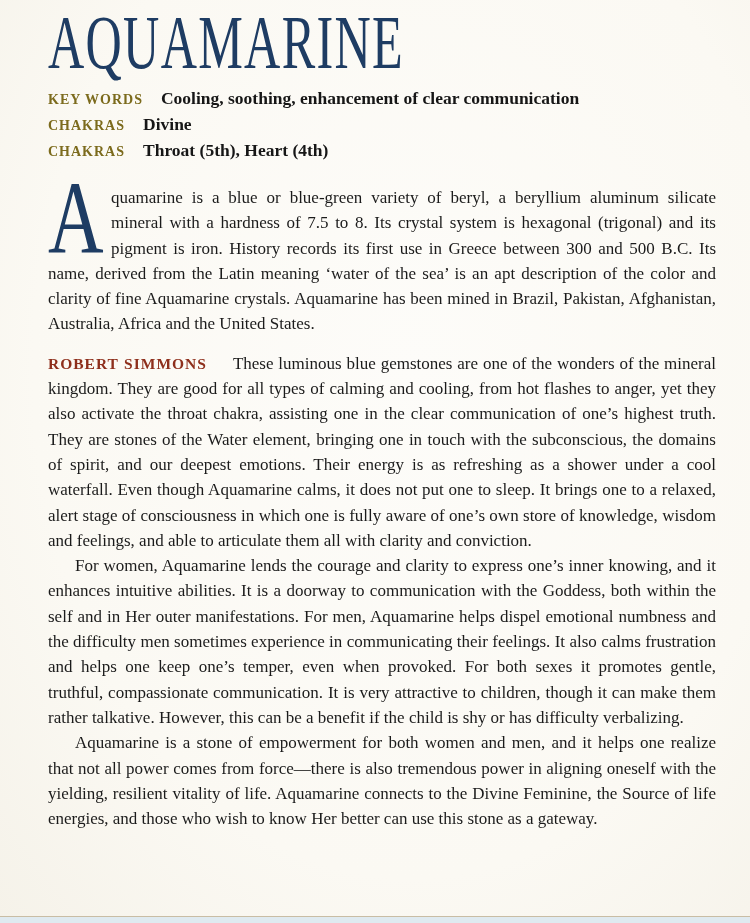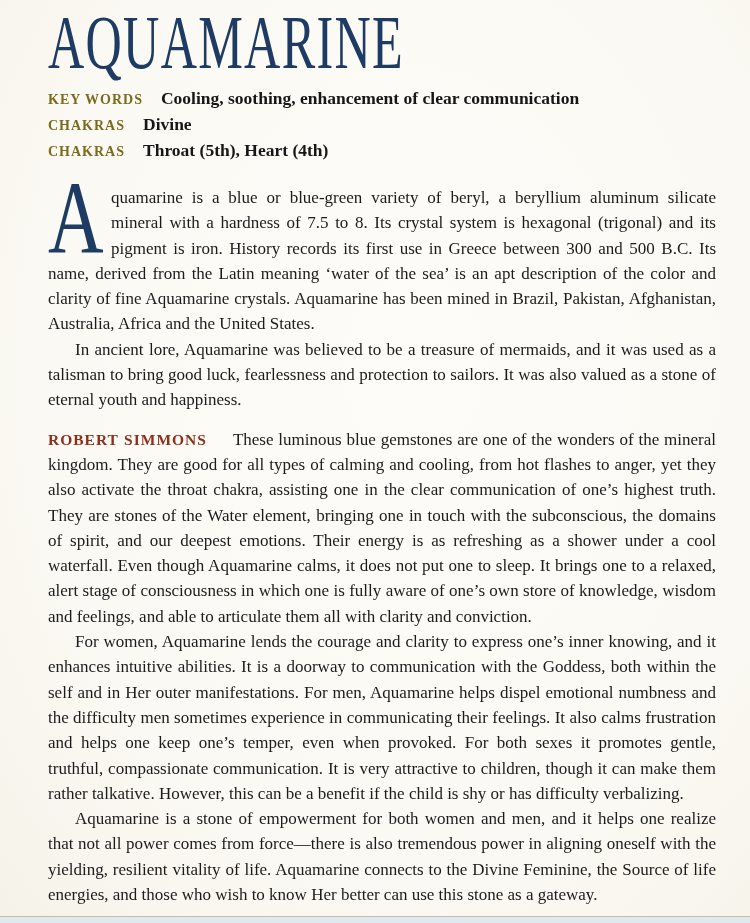--- a/index.html
+++ b/index.html
@@ -125,21 +125,20 @@
       <span class="attr-value">Throat (5th), Heart (4th)</span>
     </div>
   </div>
 
   <div class="body-text">
 
     <p>
       <span class="dropcap">A</span><span>quamarine is a blue or blue-green variety of beryl, a beryllium aluminum silicate mineral with a hardness of 7.5 to 8. Its crystal system is hexagonal (trigonal) and its pigment is iron. History records its first use in Greece between 300 and 500 B.C. Its name, derived from the Latin meaning ‘water of the sea’ is an apt description of the color and clarity of fine Aquamarine crystals. Aquamarine has been mined in Brazil, Pakistan, Afghanistan, Australia, Africa and the United States.</span>
     </p>
 
-    <p class="indent">In ancient lore, Aquamarine was believed to be a treasure of mermaids, and it was used as a talisman to bring good luck, fearlessness and protection to sailors. It was also valued as a stone of eternal youth and happiness.</p>
 
     <p class="rs-lead">
       <span class="author">ROBERT SIMMONS</span><span>These luminous blue gemstones are one of the wonders of the mineral kingdom. They are good for all types of calming and cooling, from hot flashes to anger, yet they also activate the throat chakra, assisting one in the clear communication of one’s highest truth. They are stones of the Water element, bringing one in touch with the subconscious, the domains of spirit, and our deepest emotions. Their energy is as refreshing as a shower under a cool waterfall. Even though Aquamarine calms, it does not put one to sleep. It brings one to a relaxed, alert stage of consciousness in which one is fully aware of one’s own store of knowledge, wisdom and feelings, and able to articulate them all with clarity and conviction.</span>
     </p>
 
     <p class="indent">For women, Aquamarine lends the courage and clarity to express one’s inner knowing, and it enhances intuitive abilities. It is a doorway to communication with the Goddess, both within the self and in Her outer manifestations. For men, Aquamarine helps dispel emotional numbness and the difficulty men sometimes experience in communicating their feelings. It also calms frustration and helps one keep one’s temper, even when provoked. For both sexes it promotes gentle, truthful, compassionate communication. It is very attractive to children, though it can make them rather talkative. However, this can be a benefit if the child is shy or has difficulty verbalizing.</p>
 
     <p class="indent">Aquamarine is a stone of empowerment for both women and men, and it helps one realize that not all power comes from force—there is also tremendous power in aligning oneself with the yielding, resilient vitality of life. Aquamarine connects to the Divine Feminine, the Source of life energies, and those who wish to know Her better can use this stone as a gateway.</p>
 
   </div>

